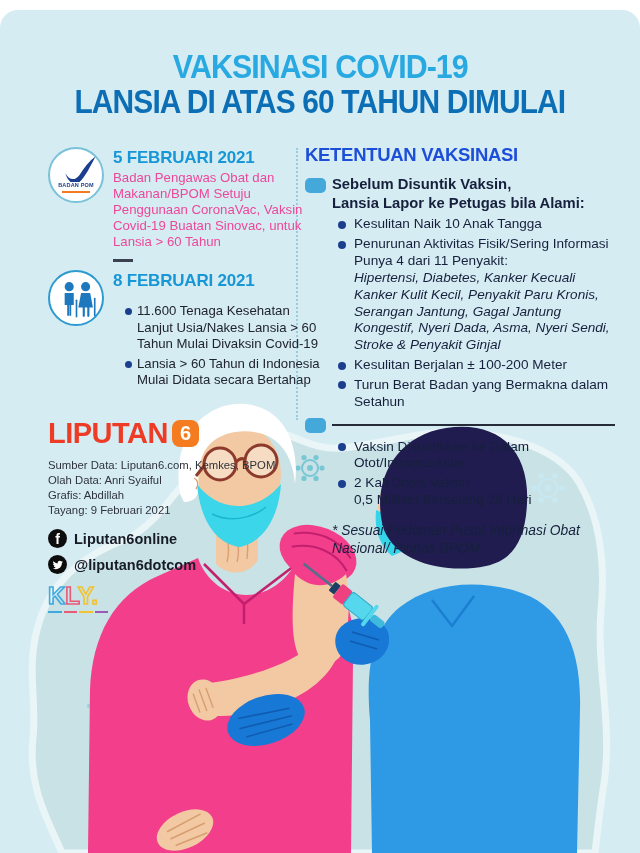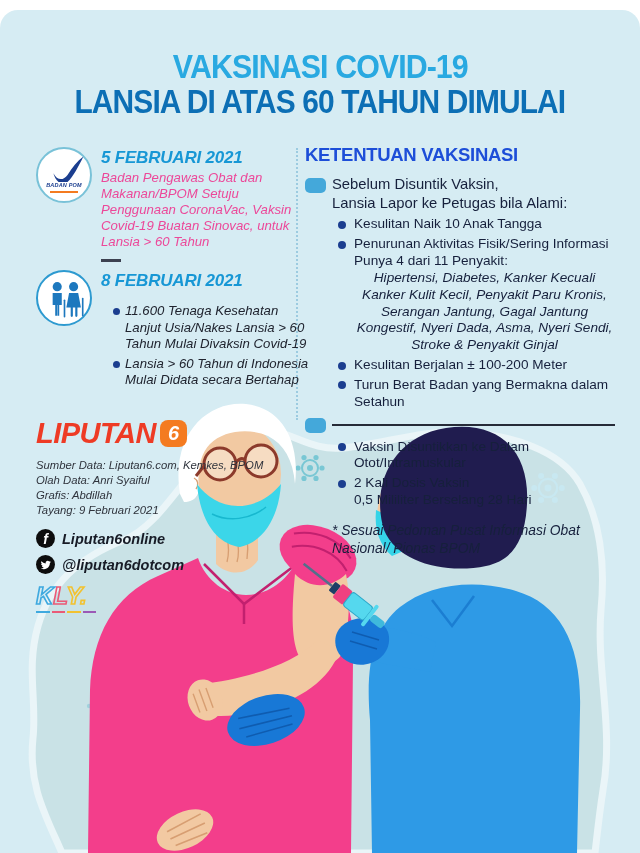--- a/index.html
+++ b/index.html
@@ -6,21 +6,21 @@
   .page{position:relative;width:640px;height:853px;background:#ffffff;overflow:hidden;
         font-family:"Liberation Sans",sans-serif;color:#1d2433;}
   .panel{position:absolute;top:10px;left:0;right:0;bottom:0;background:#D6ECF3;border-radius:18px 18px 0 0;}
 
   
   .title{position:absolute;top:50px;left:0;width:640px;text-align:center;line-height:1.02;}
   .title .l1{display:inline-block;font-size:33px;font-weight:800;letter-spacing:-1px;color:#29A9E1;transform:scaleX(.92);transform-origin:center;}
   .title .l2{display:inline-block;font-size:34px;font-weight:800;letter-spacing:-1px;color:#0C6FB5;transform:scaleX(.88);transform-origin:center;white-space:nowrap;}
 
   
-  .left-col{position:absolute;top:147px;left:36px;width:254px;font-style:italic;}
+  .left-col{position:absolute;top:147px;left:48px;width:254px;}
   .right-col{position:absolute;top:144px;left:305px;width:310px;}
   .dotted-sep{position:absolute;top:148px;left:296px;height:272px;border-left:2px dotted #9CCBE0;}
 
   .event{display:flex;gap:9px;}
   .event-icon{flex:0 0 56px;width:56px;height:56px;border-radius:50%;background:#fff;position:relative;box-sizing:border-box;}
   .bpom-circle{border:2px solid #79C2D8;}
   .elder-circle{border:2.5px solid #2D9AD0;}
   .bpom-label{position:absolute;left:0;right:0;top:33px;text-align:center;font-size:5.5px;font-weight:800;color:#1B3E8F;letter-spacing:.2px;}
   .bpom-underline{position:absolute;left:12px;right:12px;top:42px;height:1.5px;background:#F47B20;}
   .event-date{font-size:17px;font-weight:800;color:#1797D5;margin-bottom:2px;letter-spacing:-.2px;}
@@ -47,25 +47,25 @@
   .kly .k{-webkit-text-stroke:1.6px #3FA9DF;}
   .kly .l{-webkit-text-stroke:1.6px #EA5A77;}
   .kly .y{-webkit-text-stroke:1.6px #F2C230;}
   .kly-tagline{display:flex;gap:2px;margin-top:1px;width:60px;}
   .kly-tagline i{flex:1;height:2px;}
 
   
   .r-heading{font-size:18.5px;font-weight:800;color:#1d4ed8;letter-spacing:-.3px;margin-bottom:9px;}
   .r-group{position:relative;padding-left:27px;}
   .pill{position:absolute;left:0;top:3px;width:21px;height:15px;border-radius:5px;background:#44A8DA;}
-  .r-title{font-size:14.8px;font-weight:400;color:#16203C;line-height:1.26;}
+  .r-title{font-size:14.8px;font-weight:700;color:#16203C;line-height:1.26;}
   .rbullets{margin:4px 0 0 0;padding:0;list-style:none;}
   .rbullets li{position:relative;padding-left:22px;font-size:13.6px;line-height:1.24;font-weight:500;color:#16203C;margin-bottom:3px;}
   .rbullets li::before{content:"";position:absolute;left:6px;top:4.5px;width:8px;height:8px;border-radius:50%;background:#1B3E8F;}
-  .diseases{font-style:italic;font-weight:500;text-align:center;}
+  .diseases{font-style:italic;font-weight:500;}
   .divider-row{display:flex;align-items:center;margin:7px 0 6px 0;position:relative;padding-left:27px;height:15px;}
   .divider-row .line{flex:1;height:2px;background:#262B38;}
   .footnote{margin-top:13px;font-size:13.8px;font-style:italic;font-weight:500;color:#16203C;line-height:1.28;width:300px;}
 
   
   .illustration{position:absolute;top:388px;left:0;width:640px;height:465px;}
 </style>
 </head>
 <body>
 

